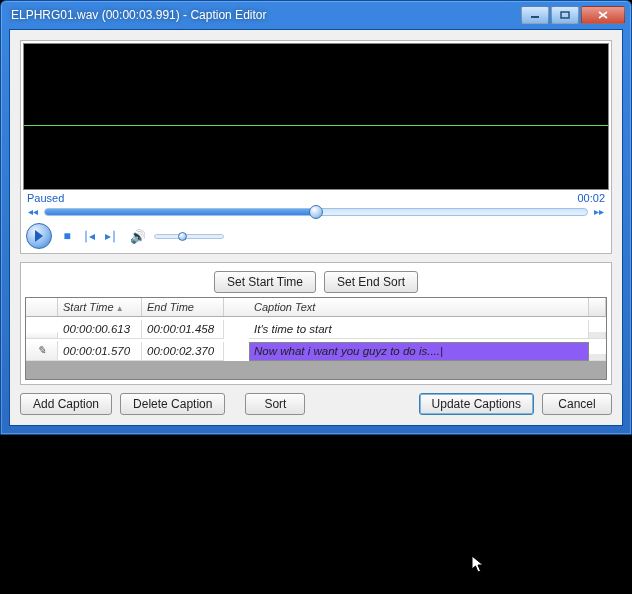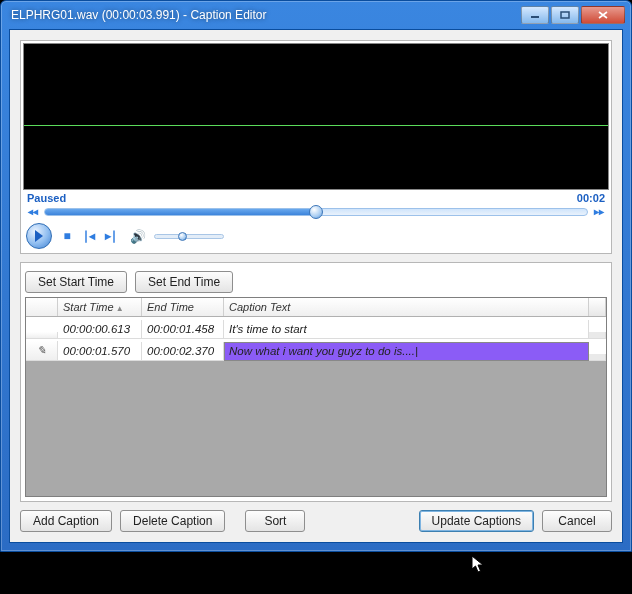--- a/index.html
+++ b/index.html
@@ -6,21 +6,21 @@
   body {
     font-family: "Segoe UI", Tahoma, sans-serif;
     font-size: 12px;
     background: #000;
     width: 632px;
     height: 594px;
     overflow: hidden;
   }
   .window {
     width: 632px;
-    height: 552px;
+    height: 435px;
     background: linear-gradient(to bottom, #3a86e0 0%, #2b6cc4 100%);
     border: 1px solid #0a4d9e;
     border-radius: 6px 6px 0 0;
     position: relative;
     box-shadow: inset 0 0 0 1px rgba(255,255,255,0.25);
   }
   .titlebar {
     height: 28px;
     display: flex;
     align-items: center;
@@ -56,21 +56,20 @@
     gap: 8px;
   }
   .panel {
     border: 1px solid #b7b7b7;
     background: #fff;
     padding: 2px;
   }
   .video-panel {
     display: flex;
     flex-direction: column;
-    font-weight: bold;
   }
   .video-area {
     background: #000;
     height: 147px;
     position: relative;
     border: 1px solid #888;
   }
   .waveform-line {
     position: absolute;
     left: 0; right: 0;
@@ -157,21 +156,21 @@
   .vol-thumb {
     position: absolute;
     top: -3px; left: 34%;
     width: 9px; height: 9px;
     border-radius: 50%;
     background: radial-gradient(circle at 35% 30%, #fff, #a9cdf2 60%, #4d8fd8);
     border: 1px solid #3d76b8;
   }
   .time-btns {
     display: flex;
-    justify-content: flex-start;
+    justify-content: center;
     gap: 8px;
     padding: 4px 0;
   }
   .btn {
     background: linear-gradient(to bottom, #fdfdfd, #e4e4e4);
     border: 1px solid #8e8e8e;
     border-radius: 3px;
     padding: 3px 12px;
     font-family: inherit;
     font-size: 12px;
@@ -210,21 +209,21 @@
     text-align: left;
   }
   .gh.sortable::after {
     content: " ▲";
     font-size: 8px;
     color: #888;
   }
   .col-icon { width: 32px; }
   .col-start { width: 84px; }
   .col-end { width: 82px; }
-  .col-text { flex: 1; }
+  .col-text { flex: 1; margin-left: 25px; }
   .col-scroll { width: 17px; background: linear-gradient(to bottom,#fff,#e7e7e7); }
   .grid-body { background: #a9a9a9; }
   .grow {
     display: flex;
     background: #fff;
     font-size: 11.5px;
     color: #222;
     height: 22px;
     align-items: flex-end;
   }
@@ -314,21 +313,21 @@
         <span class="vol-icon">🔊</span>
         <div class="vol-track">
           <div class="vol-thumb"></div>
         </div>
       </div>
     </div>
 
     <div class="panel caption-panel">
       <div class="time-btns">
         <button class="btn">Set Start Time</button>
-        <button class="btn">Set End Time</button>
+        <button class="btn">Set End Sort</button>
       </div>
       <div class="grid">
         <div class="grid-header">
           <div class="gh col-icon"></div>
           <div class="gh col-start sortable">Start Time</div>
           <div class="gh col-end">End Time</div>
           <div class="gh col-text">Caption Text</div>
           <div class="gh col-scroll"></div>
         </div>
         <div class="grid-body">

